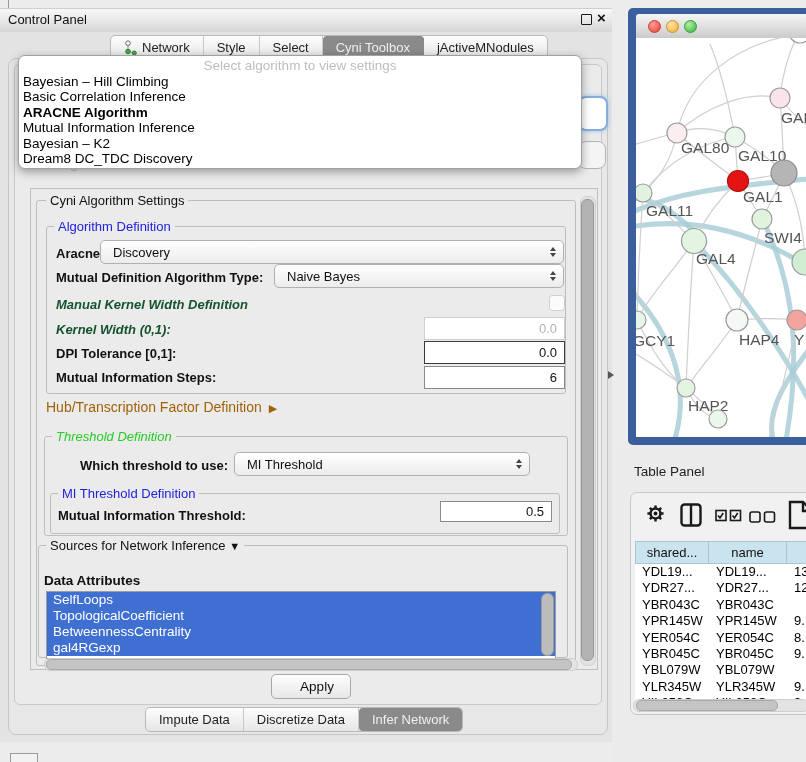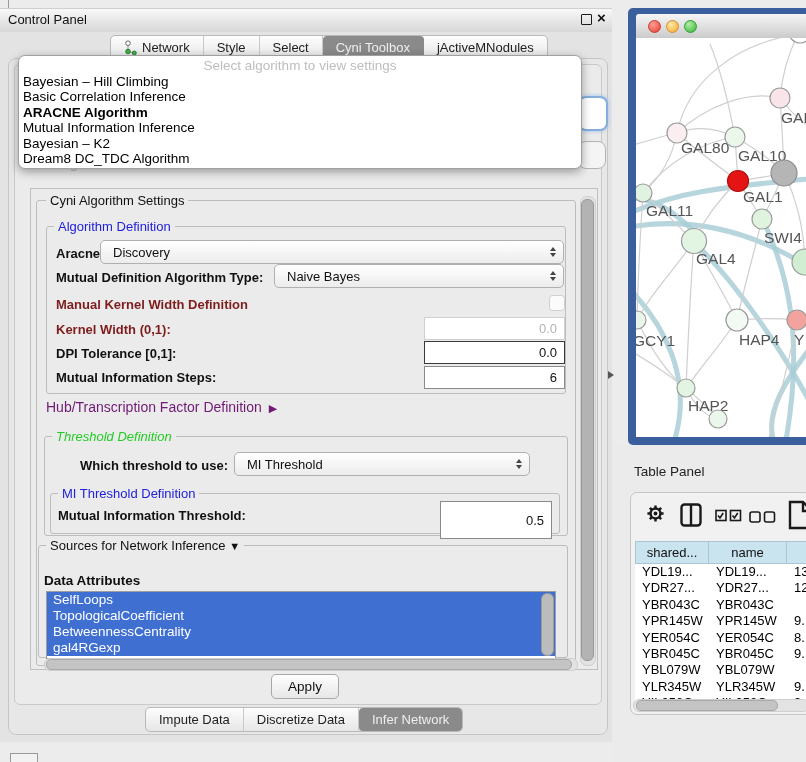--- a/index.html
+++ b/index.html
@@ -36,42 +36,42 @@
          border-radius:8px;box-shadow:0 0 4px #9cc1ea;z-index:20;}
   #frag2{left:578px;top:141px;width:26px;height:26px;background:#f4f4f4;border:1px solid #b3b3b3;border-radius:8px;z-index:20;}
   #ghost-combo{left:70px;top:156px;width:430px;font-size:13.5px;color:#b8b8b8;z-index:10;white-space:nowrap;}
   
   #scrollpane{left:30px;top:188px;width:566px;height:480px;border:1px solid #c0c0c0;background:#ebebeb;}
   .groupbox{position:absolute;border:1px solid #bdbdbd;border-radius:3px;}
   .grouptitle{position:absolute;font-size:13px;background:#ebebeb;padding:0 4px;white-space:nowrap;z-index:2;}
   .blue{color:var(--title-blue);}
   .green{color:var(--title-green);}
   .flabel{position:absolute;font-size:13px;font-weight:bold;color:#111;white-space:nowrap;}
-  .flabel.dis{color:#7f1d1d;}
+  .flabel.dis{color:#14532d;font-style:italic;}
   .combo{position:absolute;border:1px solid #b0b0b0;border-radius:5px;background:linear-gradient(#ffffff,#ececec);
          font-size:13px;color:#111;display:flex;align-items:center;padding:0 22px 0 12px;box-sizing:border-box;}
   .spin{position:absolute;right:7px;top:50%;transform:translateY(-50%);display:flex;flex-direction:column;gap:2px;}
   .spin i{display:block;width:0;height:0;border-left:3.5px solid transparent;border-right:3.5px solid transparent;}
   .spin .up{border-bottom:4.5px solid #444;}
   .spin .dn{border-top:4.5px solid #444;}
   .tfield{position:absolute;background:#fff;font-size:13px;color:#111;display:flex;align-items:center;
           justify-content:flex-end;padding:0 7px;box-sizing:border-box;}
   .checkbox{position:absolute;width:14px;height:14px;border:1px solid #cfcfcf;border-radius:3.5px;background:#fbfbfb;}
-  .expander{position:absolute;font-size:14px;color:#701a75;white-space:nowrap;}
+  .expander{position:absolute;font-size:14px;color:#a16207;white-space:nowrap;}
   .expander .tri{font-size:11px;margin-left:7px;}
   
   #attr-list{left:46px;top:591px;width:508px;height:66px;background:#fff;border:1px solid #9d9d9d;overflow:hidden;}
   #attr-list .li{height:16.1px;line-height:16.1px;font-size:13.5px;padding-left:6px;background:var(--sel-blue);color:#fff;white-space:nowrap;}
   #attr-vscroll{left:541px;top:593px;width:11px;height:61px;background:#bcbcbc;border:1px solid #9a9a9a;border-radius:6px;z-index:3;}
   .hscroll{position:absolute;background:#e3e3e3;border:1px solid #cfcfcf;border-radius:6px;}
   .hthumb{position:absolute;background:#c4c4c4;border:1px solid #a8a8a8;border-radius:5px;}
   #cp-vscroll-track{left:580px;top:196px;width:14px;height:468px;}
   #cp-vscroll{left:581px;top:199px;width:11px;height:460px;background:#b3b3b3;border:1px solid #989898;border-radius:6px;}
   .button{position:absolute;border:1px solid #a8a8a8;border-radius:5px;background:linear-gradient(#fefefe,#e7e7e7);
-          font-size:13.5px;color:#111;display:flex;align-items:center;justify-content:center;}
+          font-size:13.5px;color:#111;display:flex;align-items:center;justify-content:center;padding-left:12px;}
   #corner-icon{left:10px;top:753px;width:26px;height:14px;border:1.5px solid #9a9a9a;background:#f2f2f2;}
   .divider-arrow{left:608px;top:371px;width:0;height:0;border-top:4px solid transparent;border-bottom:4px solid transparent;border-left:6px solid #555;}
   #tl-tick{left:8px;top:0;width:1px;height:8px;background:#9a9a9a;}
   
   #net-frame{left:628px;top:8px;width:178px;height:437px;background:var(--frame-blue);border-radius:5px 0 0 5px;}
   #net-titlebar{left:636px;top:14px;width:170px;height:24px;background:linear-gradient(#f6f6f6,#cbcbcb);
                 border-radius:3px 0 0 0;border-bottom:1px solid #a9a9a9;}
   .light{position:absolute;top:6px;width:13px;height:13px;border-radius:50%;}
   #light-red{left:12px;background:radial-gradient(circle at 35% 30%,#ff9d93,#e4402f);border:1px solid #c43c31;box-sizing:border-box;}
   #light-yellow{left:30px;background:radial-gradient(circle at 35% 30%,#ffe9a8,#f3a829);border:1px solid #cf9030;box-sizing:border-box;}
@@ -137,21 +137,21 @@
   <div class="abs" id="ghost-combo">gal-filtered.sif default node</div>
 
   <div class="abs" id="popup">
     <div class="prompt">Select algorithm to view settings</div>
     <div id="algo-items">
         <div class="item">Bayesian – Hill Climbing</div>
         <div class="item">Basic Correlation Inference</div>
         <div class="item bold">ARACNE Algorithm</div>
         <div class="item">Mutual Information Inference</div>
         <div class="item">Bayesian – K2</div>
-        <div class="item">Dream8 DC_TDC Algorithm</div>
+        <div class="item">Dream8 DC_TDC Discovery</div>
       </div>
   </div>
 
   <div class="abs" id="scrollpane"></div>
   <div class="abs hscroll" id="cp-vscroll-track" style="border-radius:7px;"></div>
   <div class="abs" id="cp-vscroll"></div>
 
   <div class="abs groupbox" style="left:36px;top:200px;width:538px;height:464px;"></div>
   <span class="abs grouptitle" style="left:46px;top:193px;color:#111;">Cyni Algorithm Settings</span>
 
@@ -206,21 +206,21 @@
     <span>MI Threshold</span>
     <span class="spin">
         <i class="up"></i>
         <i class="dn"></i>
       </span>
   </div>
 
   <div class="abs groupbox" style="left:50px;top:493px;width:508px;height:39px;"></div>
   <span class="abs grouptitle blue" style="left:58px;top:486px;">MI Threshold Definition</span>
   <span class="flabel" style="left:58px;top:508px;">Mutual Information Threshold:</span>
-  <div class="tfield" style="left:440px;top:501px;width:112px;height:38px;border:1px solid #8a8a8a;">
+  <div class="tfield" style="left:440px;top:501px;width:112px;height:21px;border:1px solid #8a8a8a;">
     <span>0.5</span>
   </div>
 
   <div class="abs groupbox" style="left:38px;top:545px;width:528px;height:111px;"></div>
   <span class="abs grouptitle" style="left:46px;top:538px;color:#111;"><span>Sources for Network Inference</span> <span style="font-size:11px;">▼</span></span>
   <span class="flabel" style="left:44px;top:573px;font-size:13.5px;">Data Attributes</span>
   <div class="abs" id="attr-list">
       <div class="li">SelfLoops</div>
       <div class="li">TopologicalCoefficient</div>
       <div class="li">BetweennessCentrality</div>

